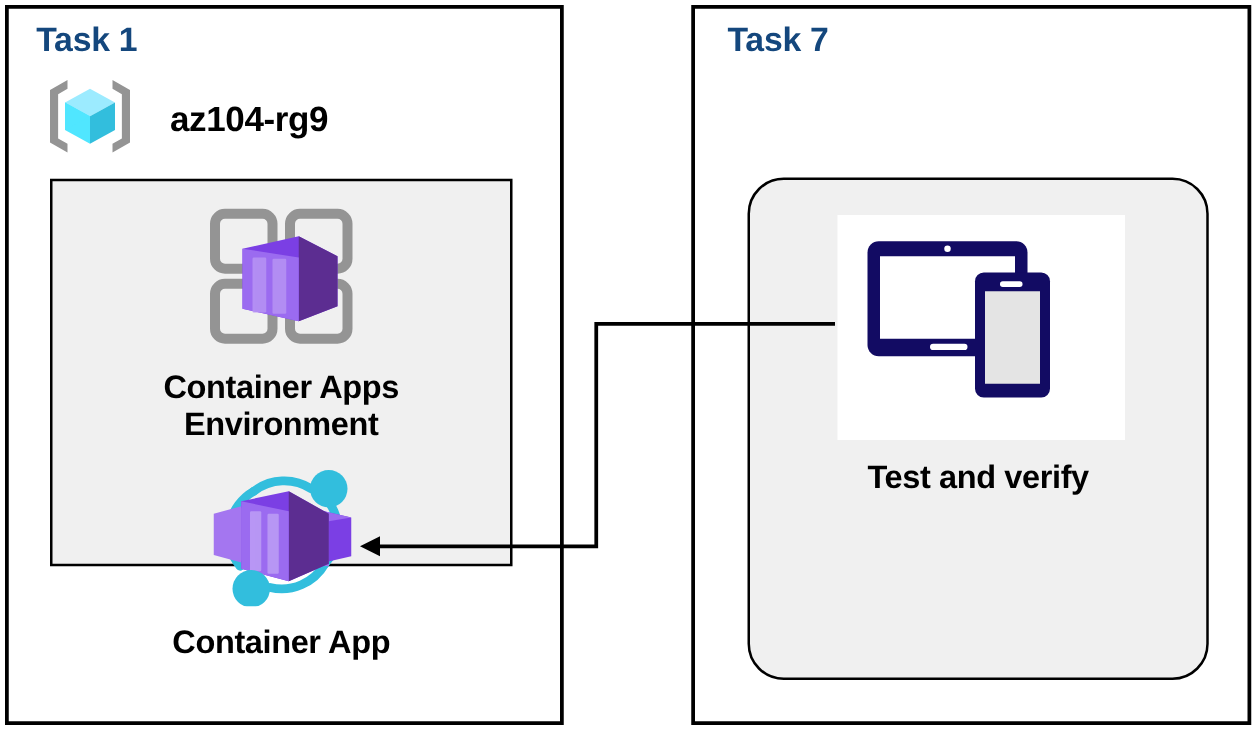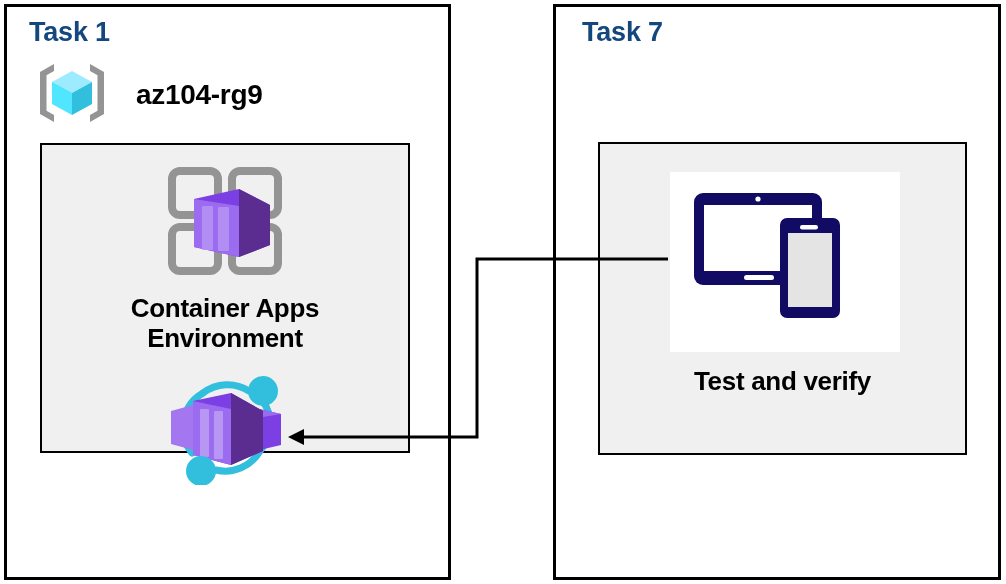--- a/index.html
+++ b/index.html
@@ -58,21 +58,21 @@
   }
 
   
   .gray-box {
     position: absolute;
     background: #f0f0f0;
     border: 2px solid #000000;
     box-sizing: border-box;
   }
   #task1-inner { left: 40px;  top: 143px; width: 370px; height: 310px; }
-  #task2-inner { left: 598px; top: 142px; width: 369px; height: 313px; }
+  #task2-inner { left: 598px; top: 142px; width: 369px; height: 402px; border-radius: 29px; }
 
   
   .resource-tile {
     position: absolute;
     width: 100%;
     left: 0;
     display: flex;
     flex-direction: column;
     align-items: center;
   }
@@ -195,20 +195,21 @@
           <path d="M34 34 L72 42 L72 98 L34 88 Z" fill="#9B6BF0"></path>
           <g fill="#BB9BF5" opacity="0.9">
             <rect x="41" y="42" width="9" height="48" rx="1"></rect>
             <rect x="55" y="44" width="9" height="48" rx="1"></rect>
           </g>
 
           <circle cx="104" cy="24" r="15" fill="#32BEDD"></circle>
           <circle cx="42" cy="104" r="15" fill="#32BEDD"></circle>
         </svg>
       </span>
+      <div class="resource-label">Container App</div>
     </div>
 
   </div>
 
   <div id="task2-panel" class="task-panel"></div>
 
   <div id="task2-title" class="task-title">Task 7</div>
 
   <div id="task2-inner" class="gray-box">
     <div id="tv-white">

